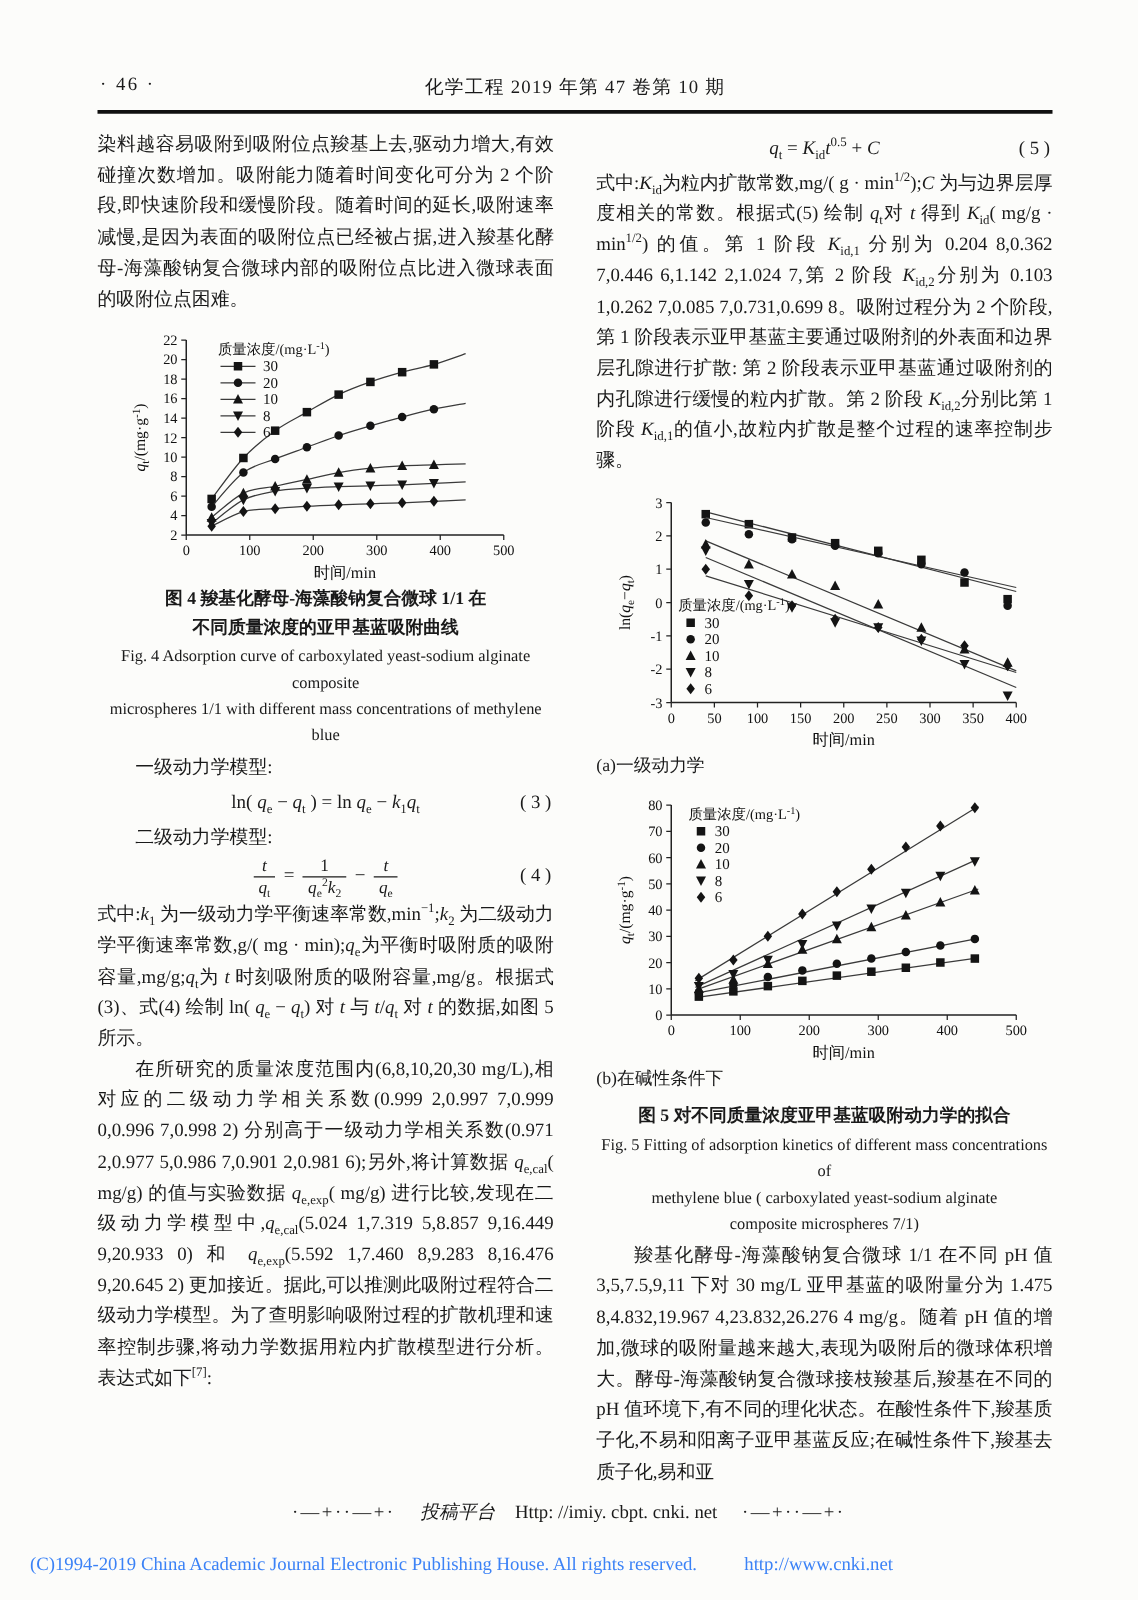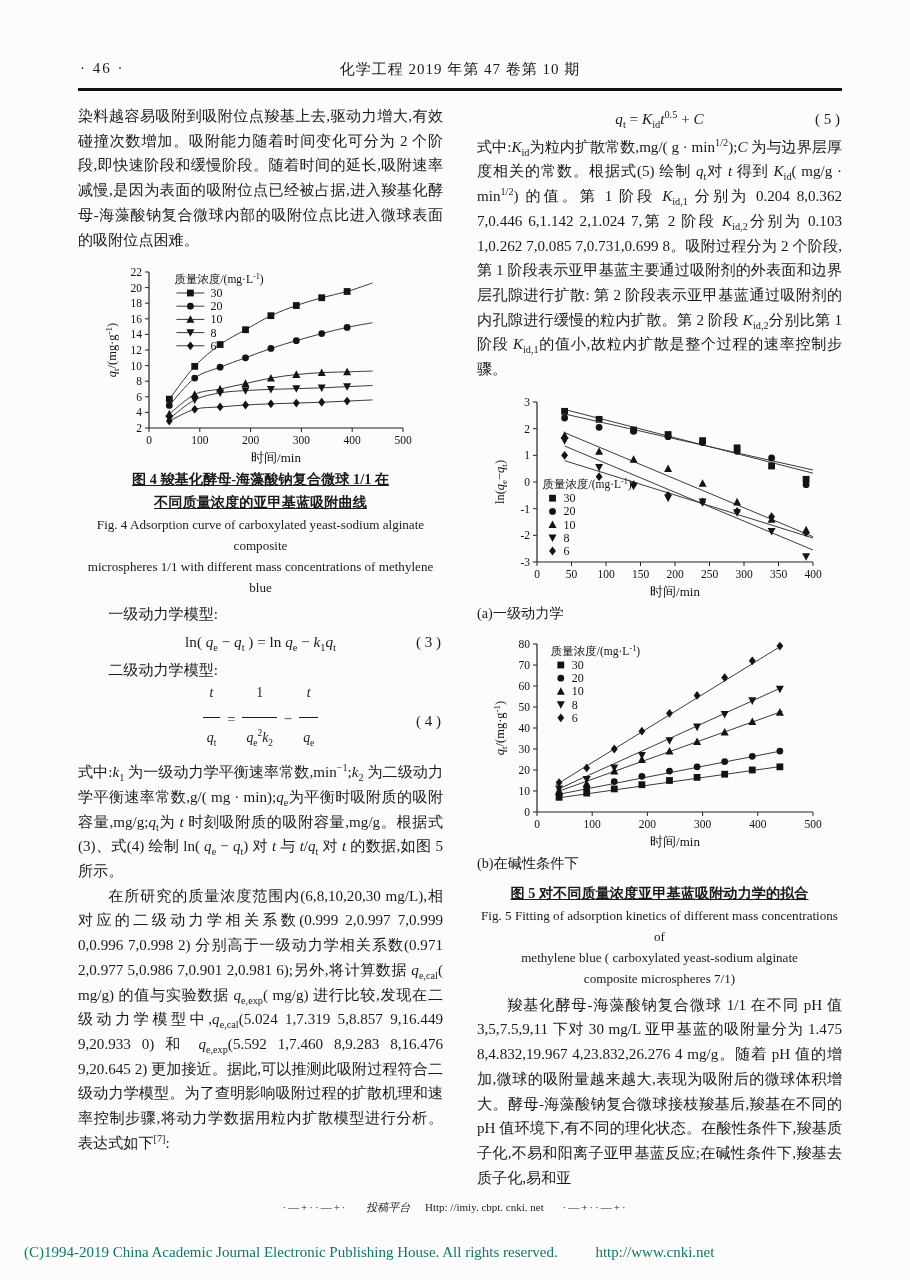--- a/index.html
+++ b/index.html
@@ -15,31 +15,31 @@
   .cols{display:flex;gap:34px;margin-top:13px;}
   .col{width:371px;font-size:15.1px;line-height:24.7px;text-align:justify;}
   p{margin:0;}
   .indent{text-indent:2em;}
   sub,sup{font-size:68%;line-height:0;}
   .eqrow{position:relative;display:flex;justify-content:center;align-items:center;margin:3px 0;}
   .eqnum{position:absolute;right:2px;font-size:15px;}
   .eq{font-size:15.2px;}
   .frac{display:inline-flex;flex-direction:column;align-items:center;vertical-align:middle;line-height:1.12;font-size:13.8px;margin:0 3px;}
   .frac .fn{padding:0 4px;}
-  .frac .fd{border-top:1px solid #1a1a1a;padding:12px 4px;margin-top:16px;}
+  .frac .fd{border-top:1px solid #1a1a1a;padding:0 4px;}
   .fig{margin:10px 0 4px;text-align:center;}
   .fig svg{display:block;margin:0 auto;}
-  .cap-zh{font-size:14.2px;font-weight:bold;text-align:center;line-height:23px;text-decoration:underline;}
+  .cap-zh{font-size:14.2px;font-weight:bold;text-align:center;line-height:23px;}
   .cap-en{font-size:13.1px;text-align:center;line-height:21px;}
   .subcap{text-align:left;font-size:14.2px;line-height:21px;margin:1px 0 8px;}
-  .platform{position:absolute;left:0;width:100%;top:1200px;text-align:center;font-size:11px;}
+  .platform{position:absolute;left:0;width:100%;top:1200px;text-align:center;font-size:15px;}
   .platform .deco{letter-spacing:2px;color:#222;}
   .platform .plabel{font-style:italic;margin:0 12px 0 16px;}
   .platform .purl{margin-right:16px;}
-  .copyright{position:absolute;left:24px;top:1244px;width:860px;font-size:15px;color:#0f766e;}
+  .copyright{position:absolute;left:24px;top:1244px;width:860px;font-size:15px;color:#3b82f6;}
   .copyright .curl{margin-left:34px;}
 </style>
 </head>
 <body>
 
 <div class="content">
 
   <div class="hdr">
     <span class="pageno">· 46 ·</span>
     <span class="journal">化学工程  2019 年第 47 卷第 10 期</span>

